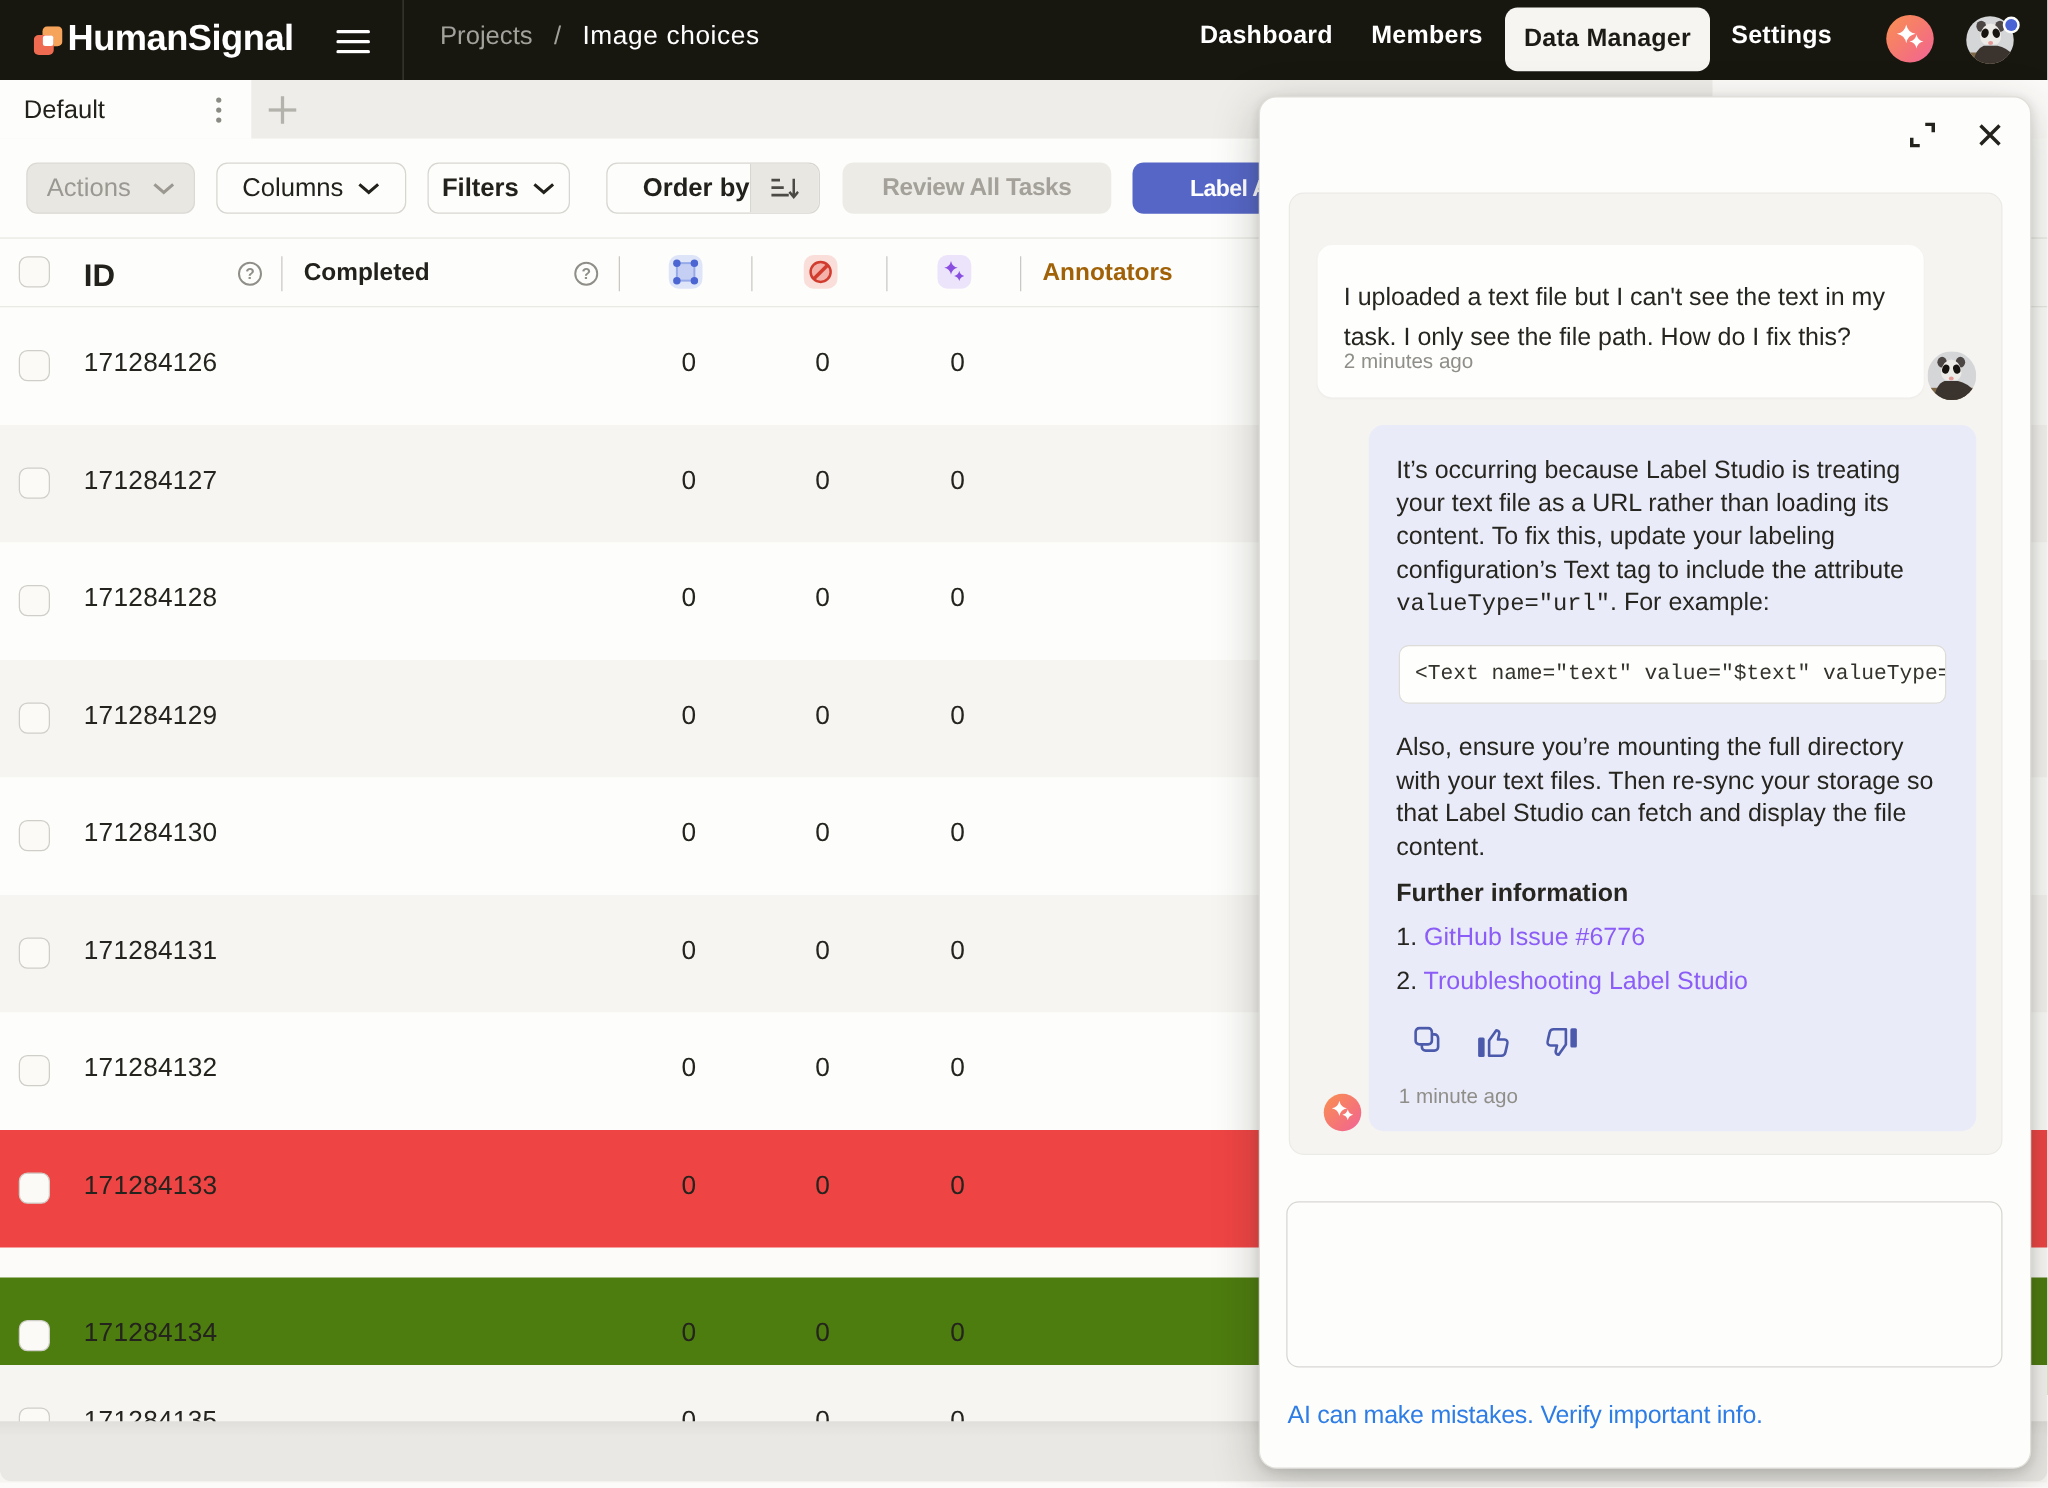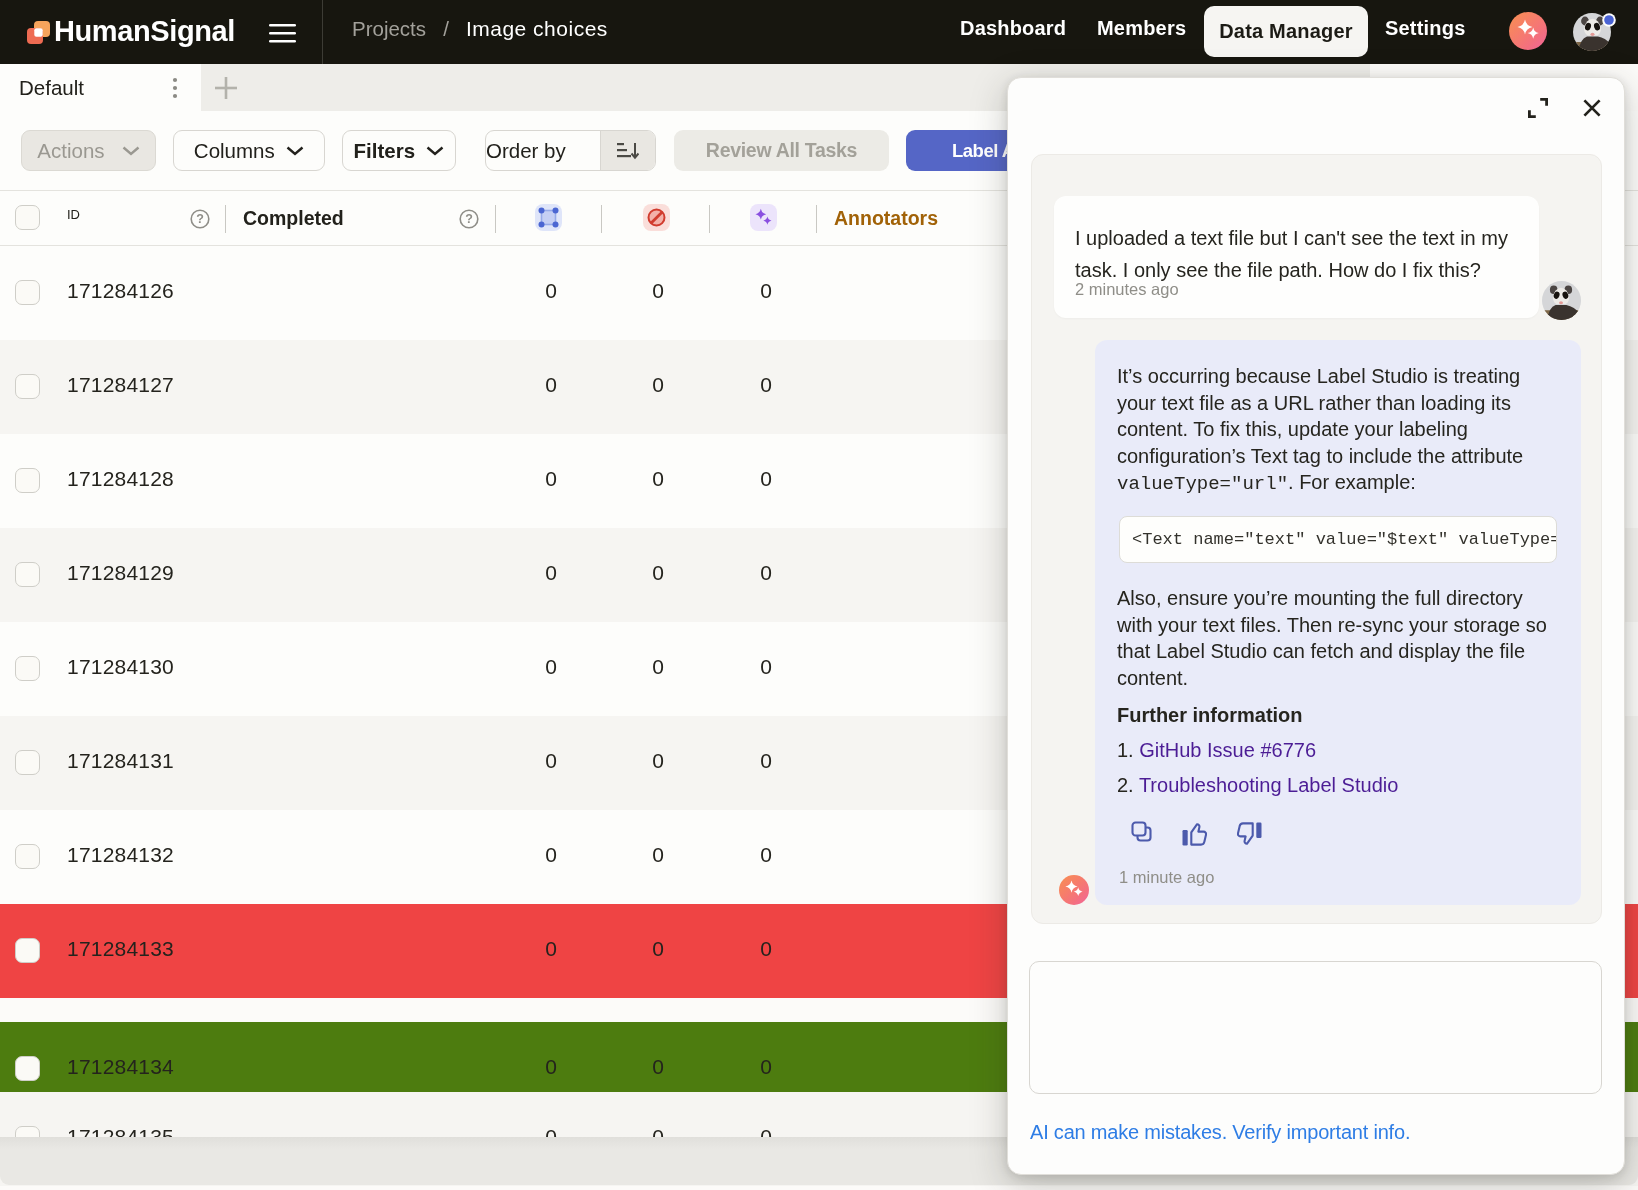--- a/index.html
+++ b/index.html
@@ -43,21 +43,21 @@
   #panel { position:absolute; left:1007px; top:77px; width:618px; height:1098px; background:#fdfdfc; border:1px solid #e0ded9; border-radius:14px; box-shadow:0 10px 36px rgba(40,38,30,0.25), 0 2px 8px rgba(40,38,30,0.12); z-index:10; }
   #chatbox { position:absolute; left:23px; top:76px; width:571px; height:770px; background:#f5f4f1; border:1px solid #eceae6; border-radius:12px; }
   #ubub { position:absolute; left:22px; top:41px; width:485px; height:122px; background:#fefefd; border-radius:12px; box-shadow:0 1px 2px rgba(0,0,0,0.03); }
   #ubub .t { position:absolute; left:21px; top:26px; font-size:20px; line-height:32px; color:#26251f; letter-spacing:0; white-space:pre; }
   .stamp { position:absolute; font-size:16.5px; color:#8f8e88; }
   #abub { position:absolute; left:63px; top:185px; width:486px; height:565px; background:#e9ebf9; border-radius:12px; }
   #abub .p { position:absolute; left:22px; font-size:20px; line-height:26.5px; color:#26251f; letter-spacing:0; white-space:pre; }
   .mono { font-family:"Liberation Mono", monospace; letter-spacing:0; }
   #codeblk { position:absolute; left:24px; top:176px; width:438px; height:47px; background:#fefefc; border:1px solid #dddcd7; border-radius:8px; overflow:hidden; }
   #codeblk span { position:absolute; left:12px; top:13px; font-family:"Liberation Mono", monospace; font-size:17px; color:#33322c; white-space:pre; }
-  .link { color:#4c1d95;margin-top:31px; }
+  .link { color:#8b5cf6;margin-top:31px; }
   #inputbox { position:absolute; left:21px; top:883px; width:573px; height:133px; background:#fdfdfc; border:1px solid #d8d6d1; border-radius:10px; }
   #footnote { position:absolute; left:22px; top:1043px; font-size:20px; color:#2e7de5; letter-spacing:-0.2px; }
 </style>
 </head>
 <body>
 
 <div id="nav">
   <svg class="abs" style="left:27px;top:21px" width="23" height="23" viewBox="0 0 23 23">
     <rect x="7" y="0" width="16" height="16" rx="4" fill="#f6a45c"></rect>
     <rect x="0" y="7" width="16" height="16" rx="4" fill="#ee6b52"></rect>
@@ -133,37 +133,37 @@
     <svg width="18" height="10" viewBox="0 0 18 10">
         <path d="M1.5 1.5 L9 8 L16.5 1.5" stroke="#22211c" stroke-width="2.4" fill="none"></path>
       </svg>
   </div>
   <div class="btn white" style="left:342px;width:114px"><b style="font-weight:bold">Filters</b>&nbsp;&nbsp;
     <svg width="18" height="10" viewBox="0 0 18 10">
         <path d="M1.5 1.5 L9 8 L16.5 1.5" stroke="#22211c" stroke-width="2.4" fill="none"></path>
       </svg>
   </div>
   <div class="btn white" style="left:485px;width:171px;padding:0">
-    <div style="width:115px;text-align:left;font-weight:normal">Order by</div>
+    <div style="width:115px;text-align:right;font-weight:bold">Order by</div>
     <div style="width:56px;height:100%;background:#e9e7e2;border-left:1px solid #d8d6d1;border-radius:0 8px 8px 0;display:flex;align-items:center;justify-content:center">
       <svg width="22" height="18" viewBox="0 0 22 18">
         <rect x="0" y="1" width="7" height="2.2" fill="#4b4a45"></rect>
         <rect x="0" y="7" width="10" height="2.2" fill="#4b4a45"></rect>
         <rect x="0" y="13" width="14" height="2.2" fill="#4b4a45"></rect>
         <path d="M18 1 L18 15 M14.5 11.5 L18 15.6 L21.5 11.5" stroke="#4b4a45" stroke-width="2" fill="none"></path>
       </svg>
     </div>
   </div>
   <div class="btn" style="left:674px;width:215px;background:#ecebe6;color:#a3a199;font-weight:bold;font-size:19.5px;letter-spacing:-0.3px">Review All Tasks</div>
   <div class="btn" style="left:906px;width:260px;background:#5566c6;color:#fff;font-weight:bold;font-size:18.5px;letter-spacing:-0.5px;justify-content:flex-start;padding-left:46px">Label All Tasks</div>
 </div>
 
 <div id="thead">
   <div class="cbx" style="top:14px"></div>
-  <div class="abs" style="left:67px;top:16px;font-size:13px;font-weight:normal;color:#22211b">ID</div>
+  <div class="abs" style="left:67px;top:16px;font-size:25px;font-weight:bold;color:#22211b">ID</div>
   <svg class="abs" style="left:190px;top:18px" width="20" height="20" viewBox="0 0 20 20">
     <circle cx="10" cy="10" r="8.8" fill="none" stroke="#8f8e88" stroke-width="1.6"></circle>
     <text x="10" y="14.4" font-size="12.5" font-weight="bold" fill="#8f8e88" text-anchor="middle" font-family="Liberation Sans">?</text>
   </svg>
   <div class="hsep" style="left:225px"></div>
   <div class="abs" style="left:243px;top:16px;font-size:19.5px;font-weight:bold;color:#22211b">Completed</div>
   <svg class="abs" style="left:459px;top:18px" width="20" height="20" viewBox="0 0 20 20">
     <circle cx="10" cy="10" r="8.8" fill="none" stroke="#8f8e88" stroke-width="1.6"></circle>
     <text x="10" y="14.4" font-size="12.5" font-weight="bold" fill="#8f8e88" text-anchor="middle" font-family="Liberation Sans">?</text>
   </svg>

